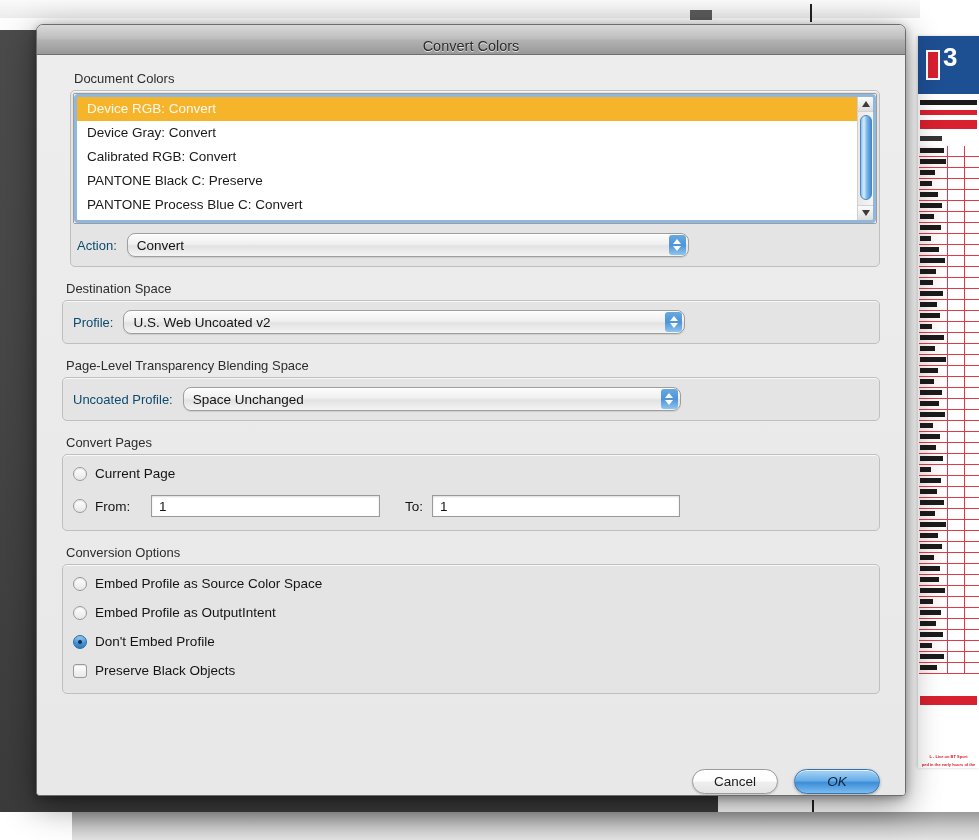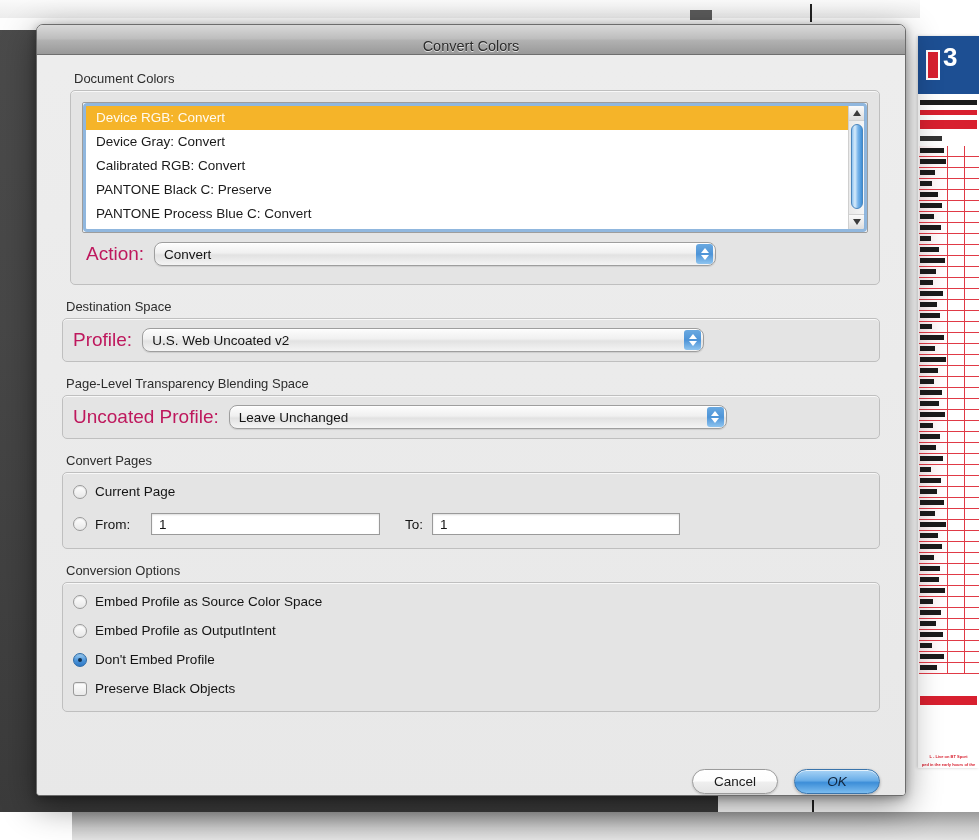--- a/index.html
+++ b/index.html
@@ -170,21 +170,21 @@
   .sb-arrow.down i { border-top:6px solid #3c3c3c; }
   .sb-thumb {
     position:absolute; left:2px; width:12px; top:18px; height:85px;
     border-radius:6px;
     background:linear-gradient(90deg,#8fc2ef 0%, #d8ecfb 30%, #78b4ea 60%, #3f8fd6 100%);
     border:1px solid #4a86bd;
   }
 
   
   .ctrl-row { display:flex; align-items:center; padding:9px 10px; }
-  .ctrl-label { font-size:19px; color:#be185d; margin-right:10px; }
+  .ctrl-label { font-size:13px; color:#0c4a6e; margin-right:10px; }
 
   
   .popup {
     position:relative; flex:1; height:24px;
     border:1px solid #9e9e9e; border-radius:8px;
     background:linear-gradient(180deg,#fdfdfd 0%, #f0f0f0 45%, #e2e2e2 55%, #f4f4f4 100%);
     box-shadow:0 1px 1px rgba(0,0,0,.10), inset 0 1px 0 #fff;
     display:flex; align-items:center;
   }
   .popup .pv {
@@ -626,21 +626,21 @@
   <div class="dialog">
 
     <div class="titlebar">
       <span class="title">Convert Colors</span>
     </div>
 
     <div class="dialog-body">
 
       <div class="group" style="margin-top:16px;margin-left:8px;">
         <div class="group-label">Document Colors</div>
-        <div class="group-box" style="padding:11px;">
+        <div class="group-box" style="padding:2px;">
           <div class="listbox-wrap">
             <div class="listbox-focus"></div>
             <div class="listbox">
               <div class="list-item selected">Device RGB: Convert</div>
               <div class="list-item">Device Gray: Convert</div>
               <div class="list-item">Calibrated RGB: Convert</div>
               <div class="list-item">PANTONE Black C: Preserve</div>
               <div class="list-item">PANTONE Process Blue C: Convert</div>
               <div class="list-item">PANTONE 485 C: Convert</div>
             </div>
@@ -683,21 +683,21 @@
           </div>
         </div>
       </div>
 
       <div class="group">
         <div class="group-label">Page-Level Transparency Blending Space</div>
         <div class="group-box">
           <div class="ctrl-row">
             <span class="ctrl-label">Uncoated Profile:</span>
             <div class="popup" style="max-width:498px;">
-              <span class="pv">Leave Unchanged</span>
+              <span class="pv">Space Unchanged</span>
               <span class="stepper">
                   <i class="up"></i>
                   <i class="dn"></i>
                 </span>
             </div>
           </div>
         </div>
       </div>
 
       <div class="group">

